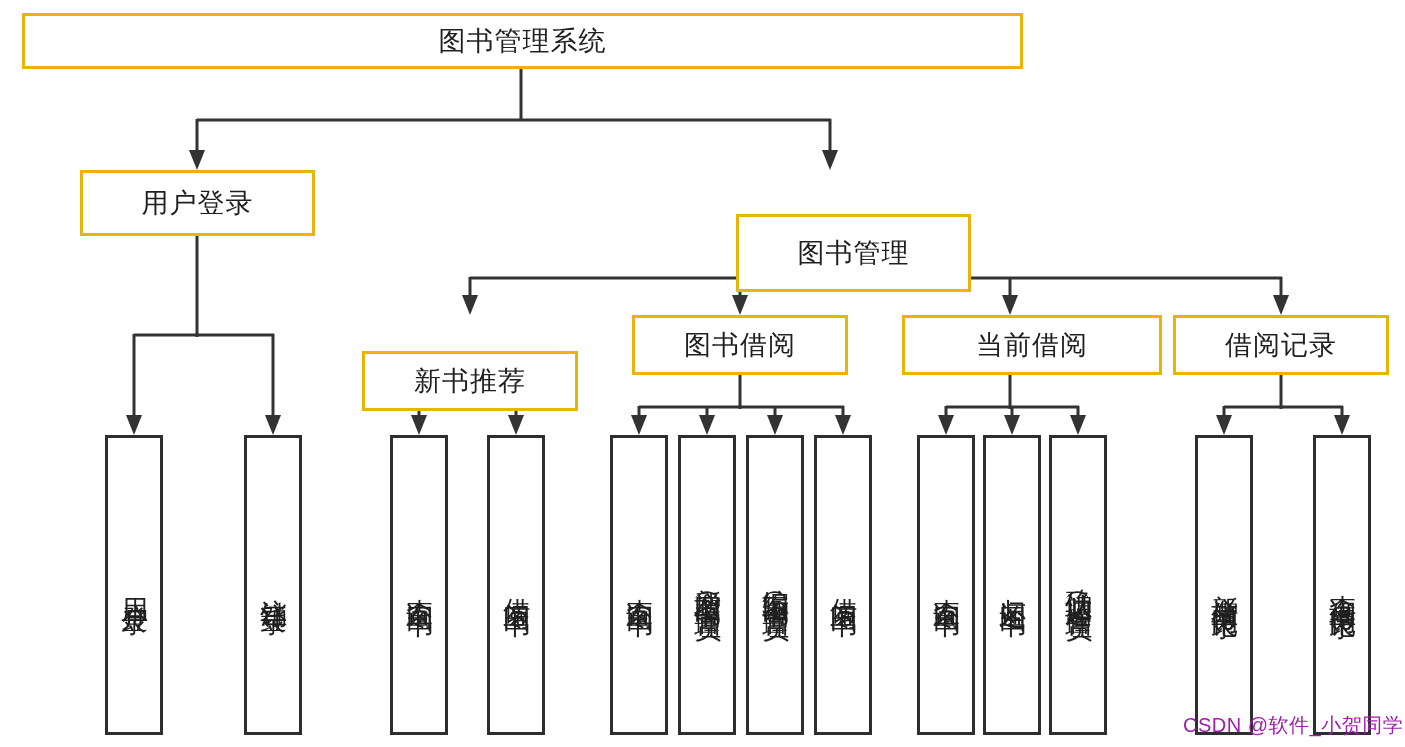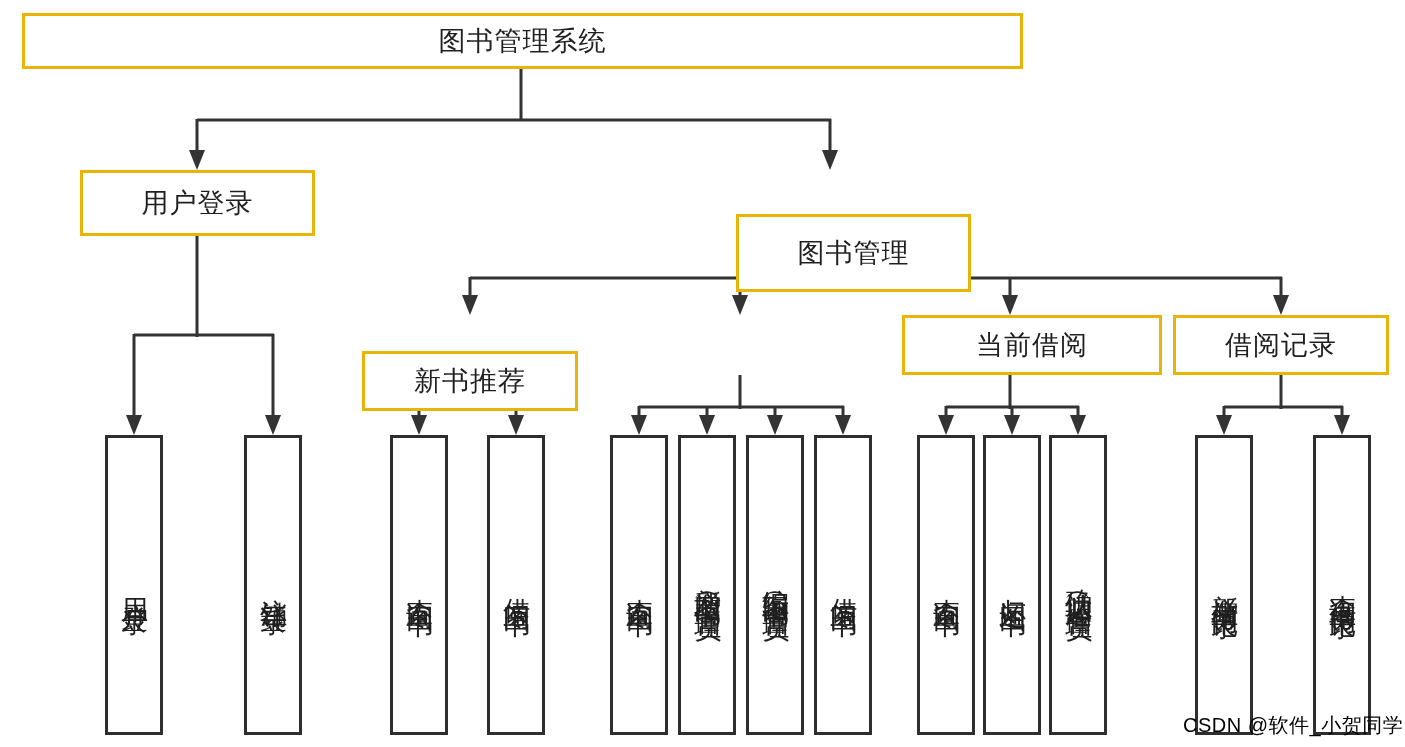--- a/index.html
+++ b/index.html
@@ -58,21 +58,21 @@
     letter-spacing: 4px;
     line-height: 1.1;
     color: #1f1f1f;
     white-space: nowrap;
   }
   .watermark {
     position: absolute;
     left: 1183px;
     top: 712px;
     font-size: 20px;
-    color: #000000;
+    color: #a21caf;
     white-space: nowrap;
     z-index: 5;
     letter-spacing: 0.5px;
   }
 </style>
 </head>
 <body>
 
 <div class="canvas">
 
@@ -107,20 +107,23 @@
 
   <div class="hbox" style="left:80px; top:170px; width:235px; height:66px;">
     <span>用户登录</span>
   </div>
   <div class="hbox" style="left:736px; top:170px; width:235px; height:78px;margin-top:44px;">
     <span>图书管理</span>
   </div>
 
   <div class="hbox" style="left:362px; top:315px; width:216px; height:60px;margin-top:36px;">
     <span>新书推荐</span>
+  </div>
+  <div class="hbox" style="left:632px; top:315px; width:216px; height:60px;">
+    <span>图书借阅</span>
   </div>
   <div class="hbox" style="left:902px; top:315px; width:260px; height:60px;">
     <span>当前借阅</span>
   </div>
   <div class="hbox" style="left:1173px; top:315px; width:216px; height:60px;">
     <span>借阅记录</span>
   </div>
 
   <div class="vbox" style="left:105px; top:435px; width:58px; height:300px;">
     <span>用户登录</span>

